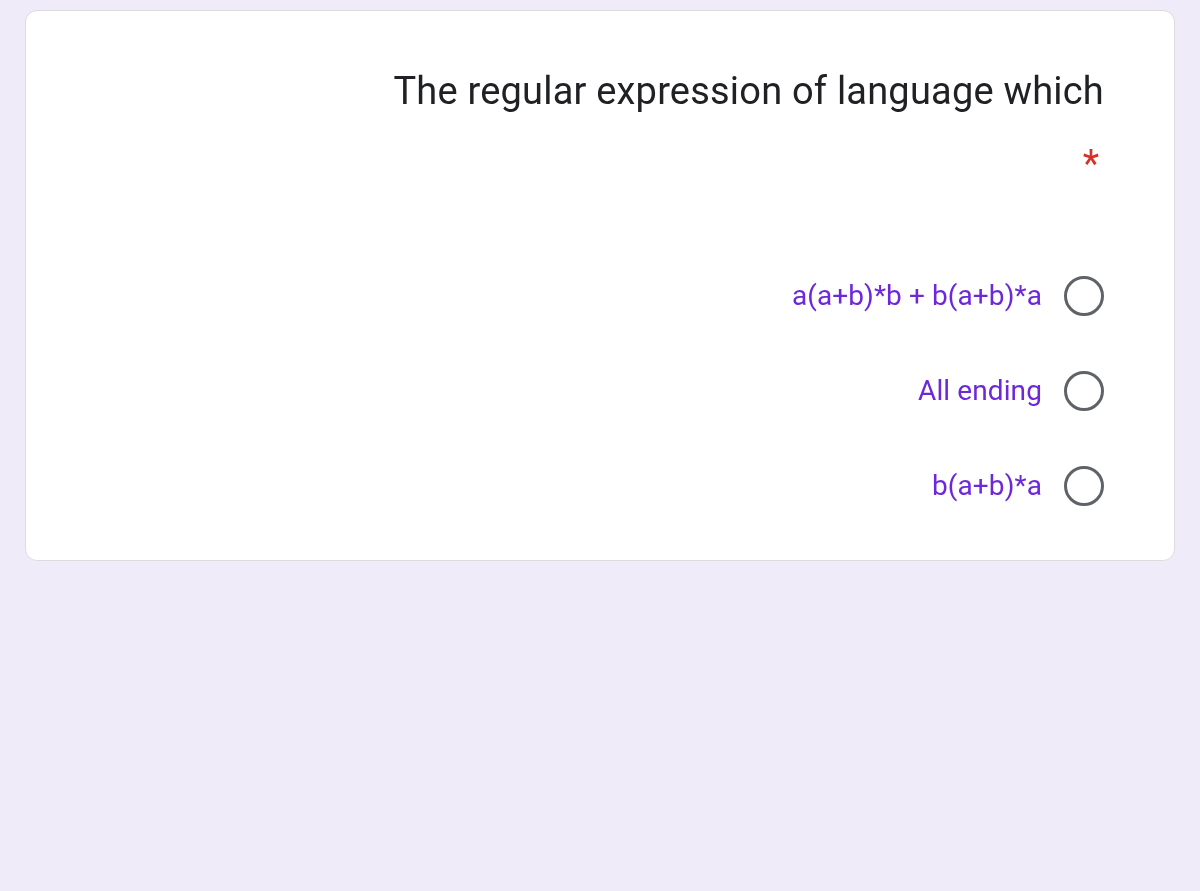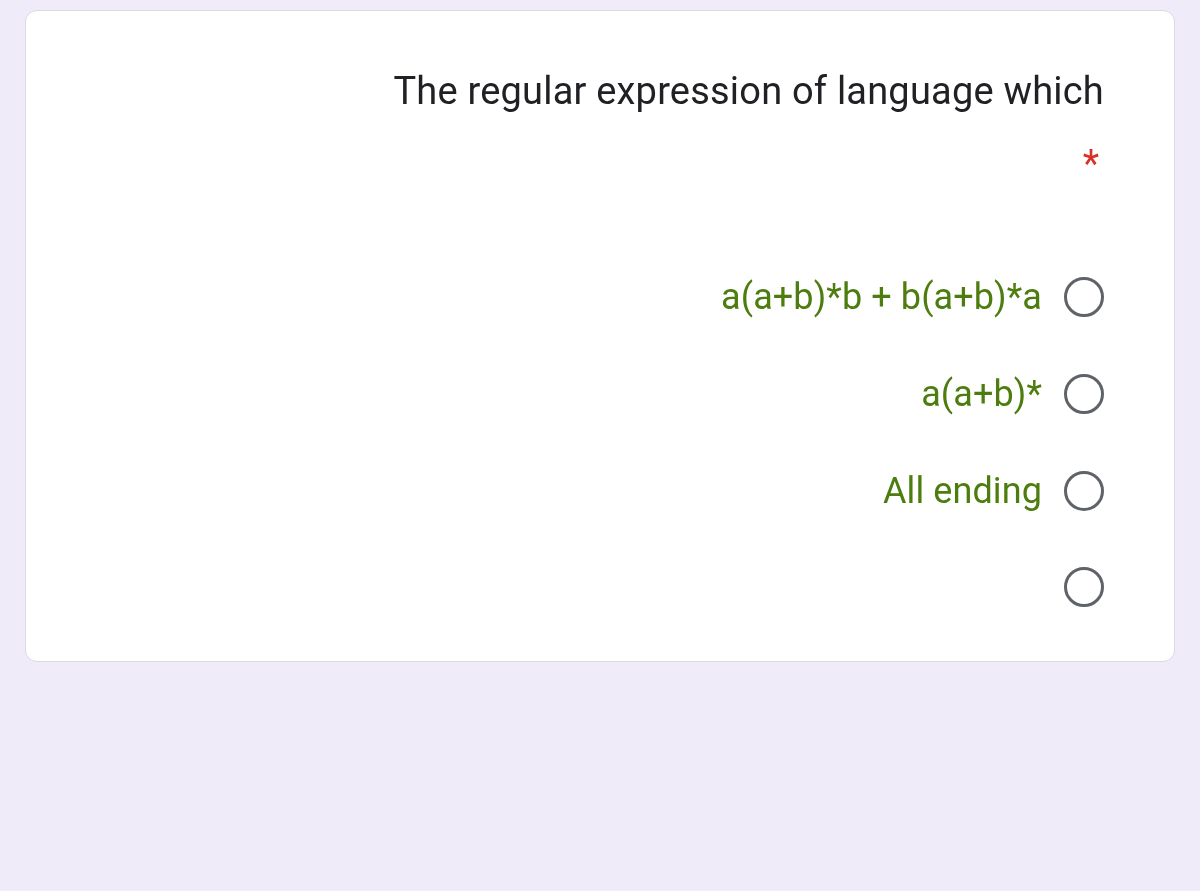--- a/index.html
+++ b/index.html
@@ -47,22 +47,22 @@
     .option-row {
       display: flex;
       align-items: center;
       justify-content: flex-end;
       margin-bottom: 55px;
     }
     .option-row:last-child {
       margin-bottom: 10px;
     }
     .option-label {
-      font-size: 36px;
-      color: #4d7c0f;
+      font-size: 28px;
+      color: #6d28d9;
       margin-right: 22px;
       letter-spacing: 0.1px;
     }
     .radio {
       width: 40px;
       height: 40px;
       border: 3px solid #5f6368;
       border-radius: 50%;
       flex-shrink: 0;
     }
@@ -75,24 +75,21 @@
     <span>The regular expression of language which</span><br>
   </div>
   <span class="required">*</span>
 
   <div class="options">
     <div class="option-row">
       <span class="option-label">a(a+b)*b + b(a+b)*a</span>
       <span class="radio"></span>
     </div>
     <div class="option-row">
-      <span class="option-label">a(a+b)*</span>
-      <span class="radio"></span>
-    </div>
-    <div class="option-row">
       <span class="option-label">All ending</span>
       <span class="radio"></span>
     </div>
     <div class="option-row">
+      <span class="option-label">b(a+b)*a</span>
       <span class="radio"></span>
     </div>
   </div>
 </div>
 
 </body></html>

